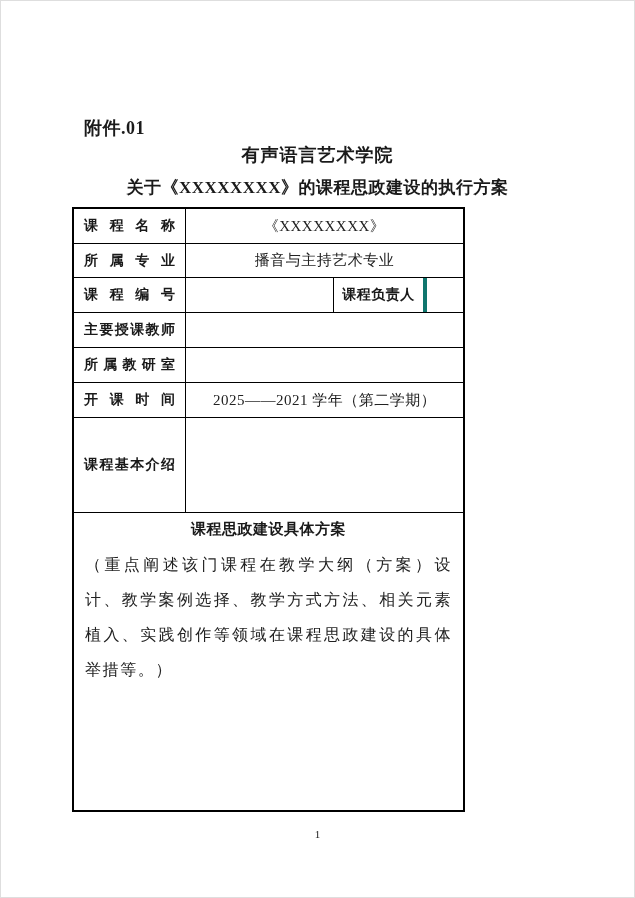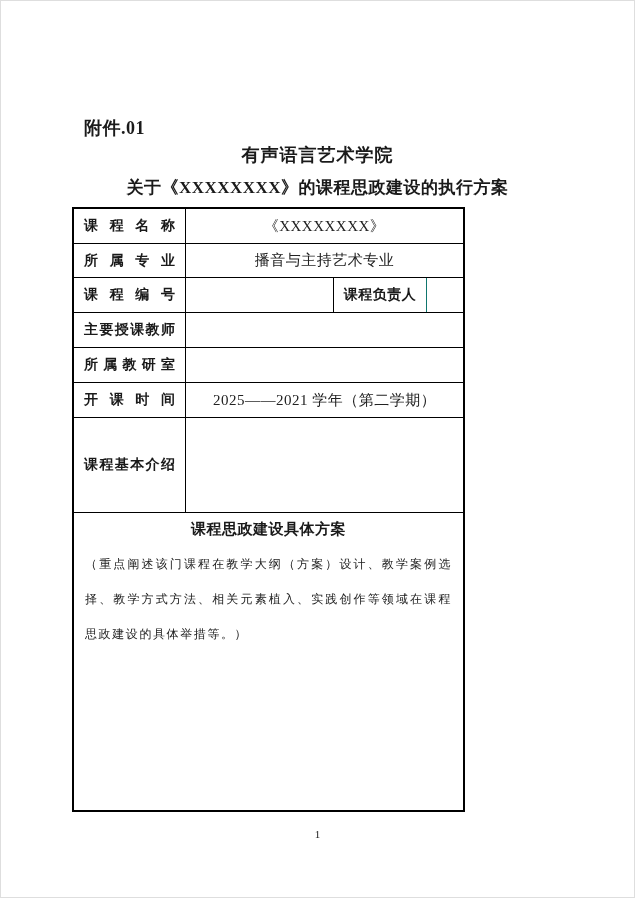--- a/index.html
+++ b/index.html
@@ -57,33 +57,33 @@
   .td-value {
     flex: 1 1 auto; justify-content: center;
     font-size: 15px; letter-spacing: 0.5px;
     color: #222;
   }
   .td-mid {
     flex: 0 0 148px; border-right: 1px solid #000;
     justify-content: center; font-size: 14px;
   }
   .td-label2 {
-    flex: 0 0 93px; border-right: 1px solid #0f766e;
+    flex: 0 0 93px; border-right: 4px solid #0f766e;
     justify-content: center;
     font-weight: bold; font-size: 14px; letter-spacing: 0.5px;
   }
   .td-last { flex: 1 1 auto; justify-content: center; font-size: 14px; }
   .section-heading {
     text-align: center;
     font-size: 15px; font-weight: bold; letter-spacing: 0.5px;
   }
   .section-note {
     margin-top: 8px;
     padding: 0 11px;
-    font-size: 12px;
+    font-size: 16px;
     line-height: 35px;
     letter-spacing: 1.6px;
     text-align: justify;
     text-justify: inter-character;
     color: #222;
   }
   .page-number {
     position: absolute; left: 0; top: 828px; width: 635px;
     text-align: center; font-size: 11px; color: #222;
   }

